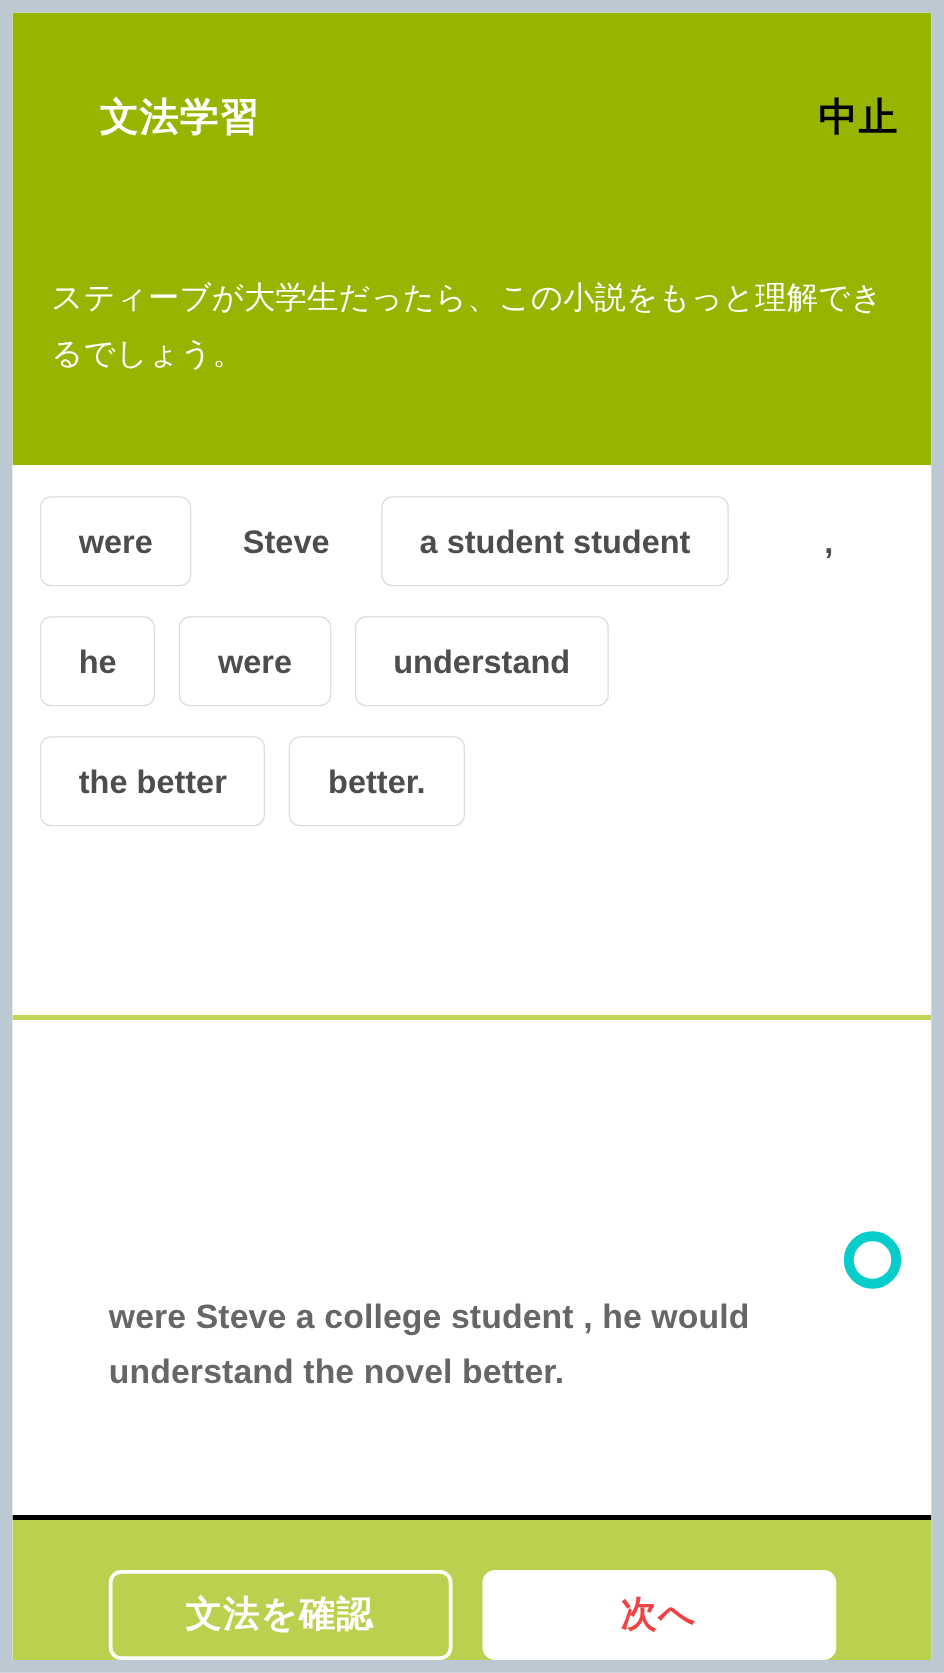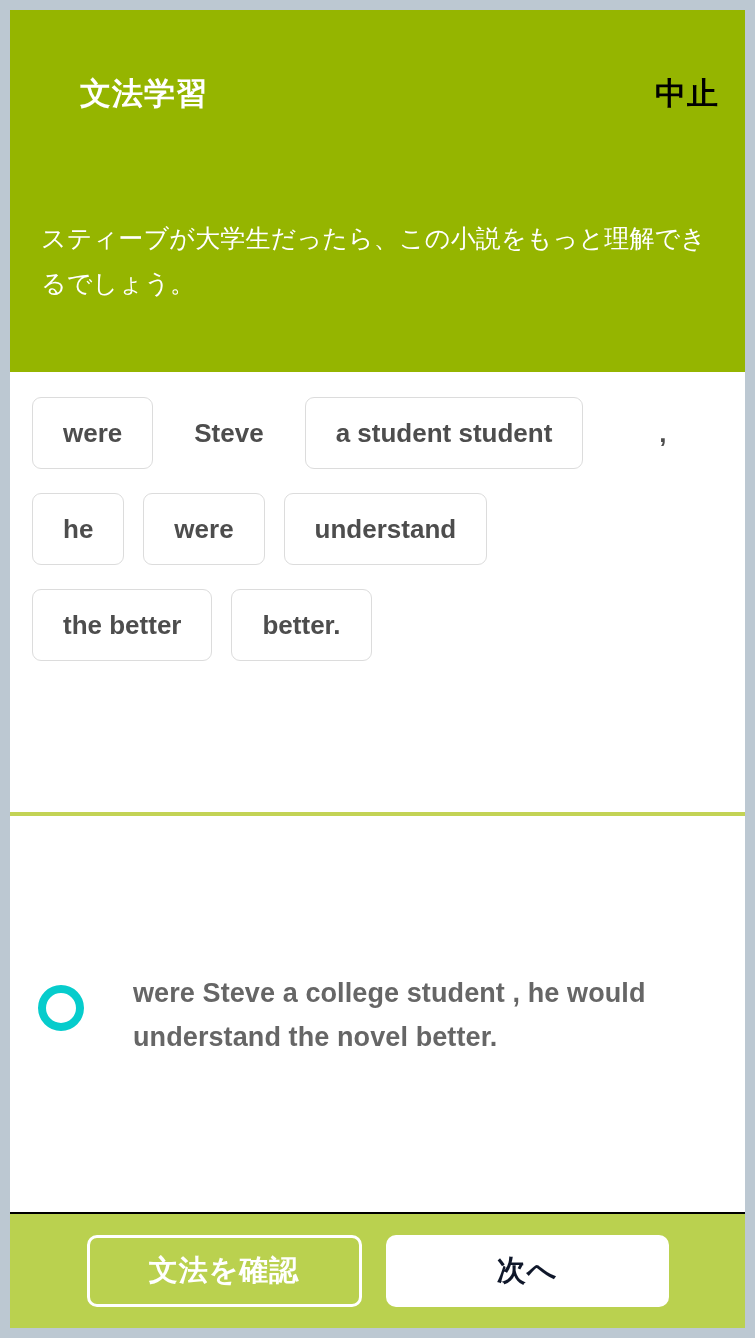--- a/index.html
+++ b/index.html
@@ -140,23 +140,24 @@
     flex: 1 1 auto;
     background: #ffffff;
     position: relative;
   }
   #answer-row {
     position: absolute;
     top: 155px;
     left: 0;
     right: 0;
     display: flex;
-    align-items: flex-start;
+    align-items: flex-end;
     padding: 0 24px 0 28px;
     box-sizing: border-box;
+    flex-direction: column;
   }
   #answer-marker {
     flex: 0 0 auto;
     width: 46px;
     height: 46px;
     border-radius: 50%;
     border: 8px solid #06cccc;
     box-sizing: border-box;
     margin-top: 14px;
   }
@@ -166,23 +167,23 @@
     font-size: 27px;
     font-weight: 700;
     line-height: 44px;
     letter-spacing: 0.1px;
   }
 
   
   #footer {
     flex: 0 0 116px;
     background: #bad14f;
-    border-top: 2px solid #000000;
-    display: flex;
-    align-items: center;
+    border-top: 4px solid #000000;
+    display: flex;
+    align-items: flex-end;
     justify-content: center;
     gap: 24px;
     box-sizing: border-box;
   }
   .footer-btn {
     height: 72px;
     border-radius: 10px;
     display: flex;
     align-items: center;
     justify-content: center;
@@ -194,21 +195,21 @@
   }
   #btn-check-grammar {
     width: 275px;
     border: 3px solid #ffffff;
     color: #ffffff;
     background: transparent;
   }
   #btn-next {
     width: 283px;
     background: #ffffff;
-    color: #0f172a;
+    color: #ef4444;
     border: none;
   }
 </style>
 </head>
 <body>
 
 <div id="app-frame">
 
   <div id="header">
     <div id="header-bar">

